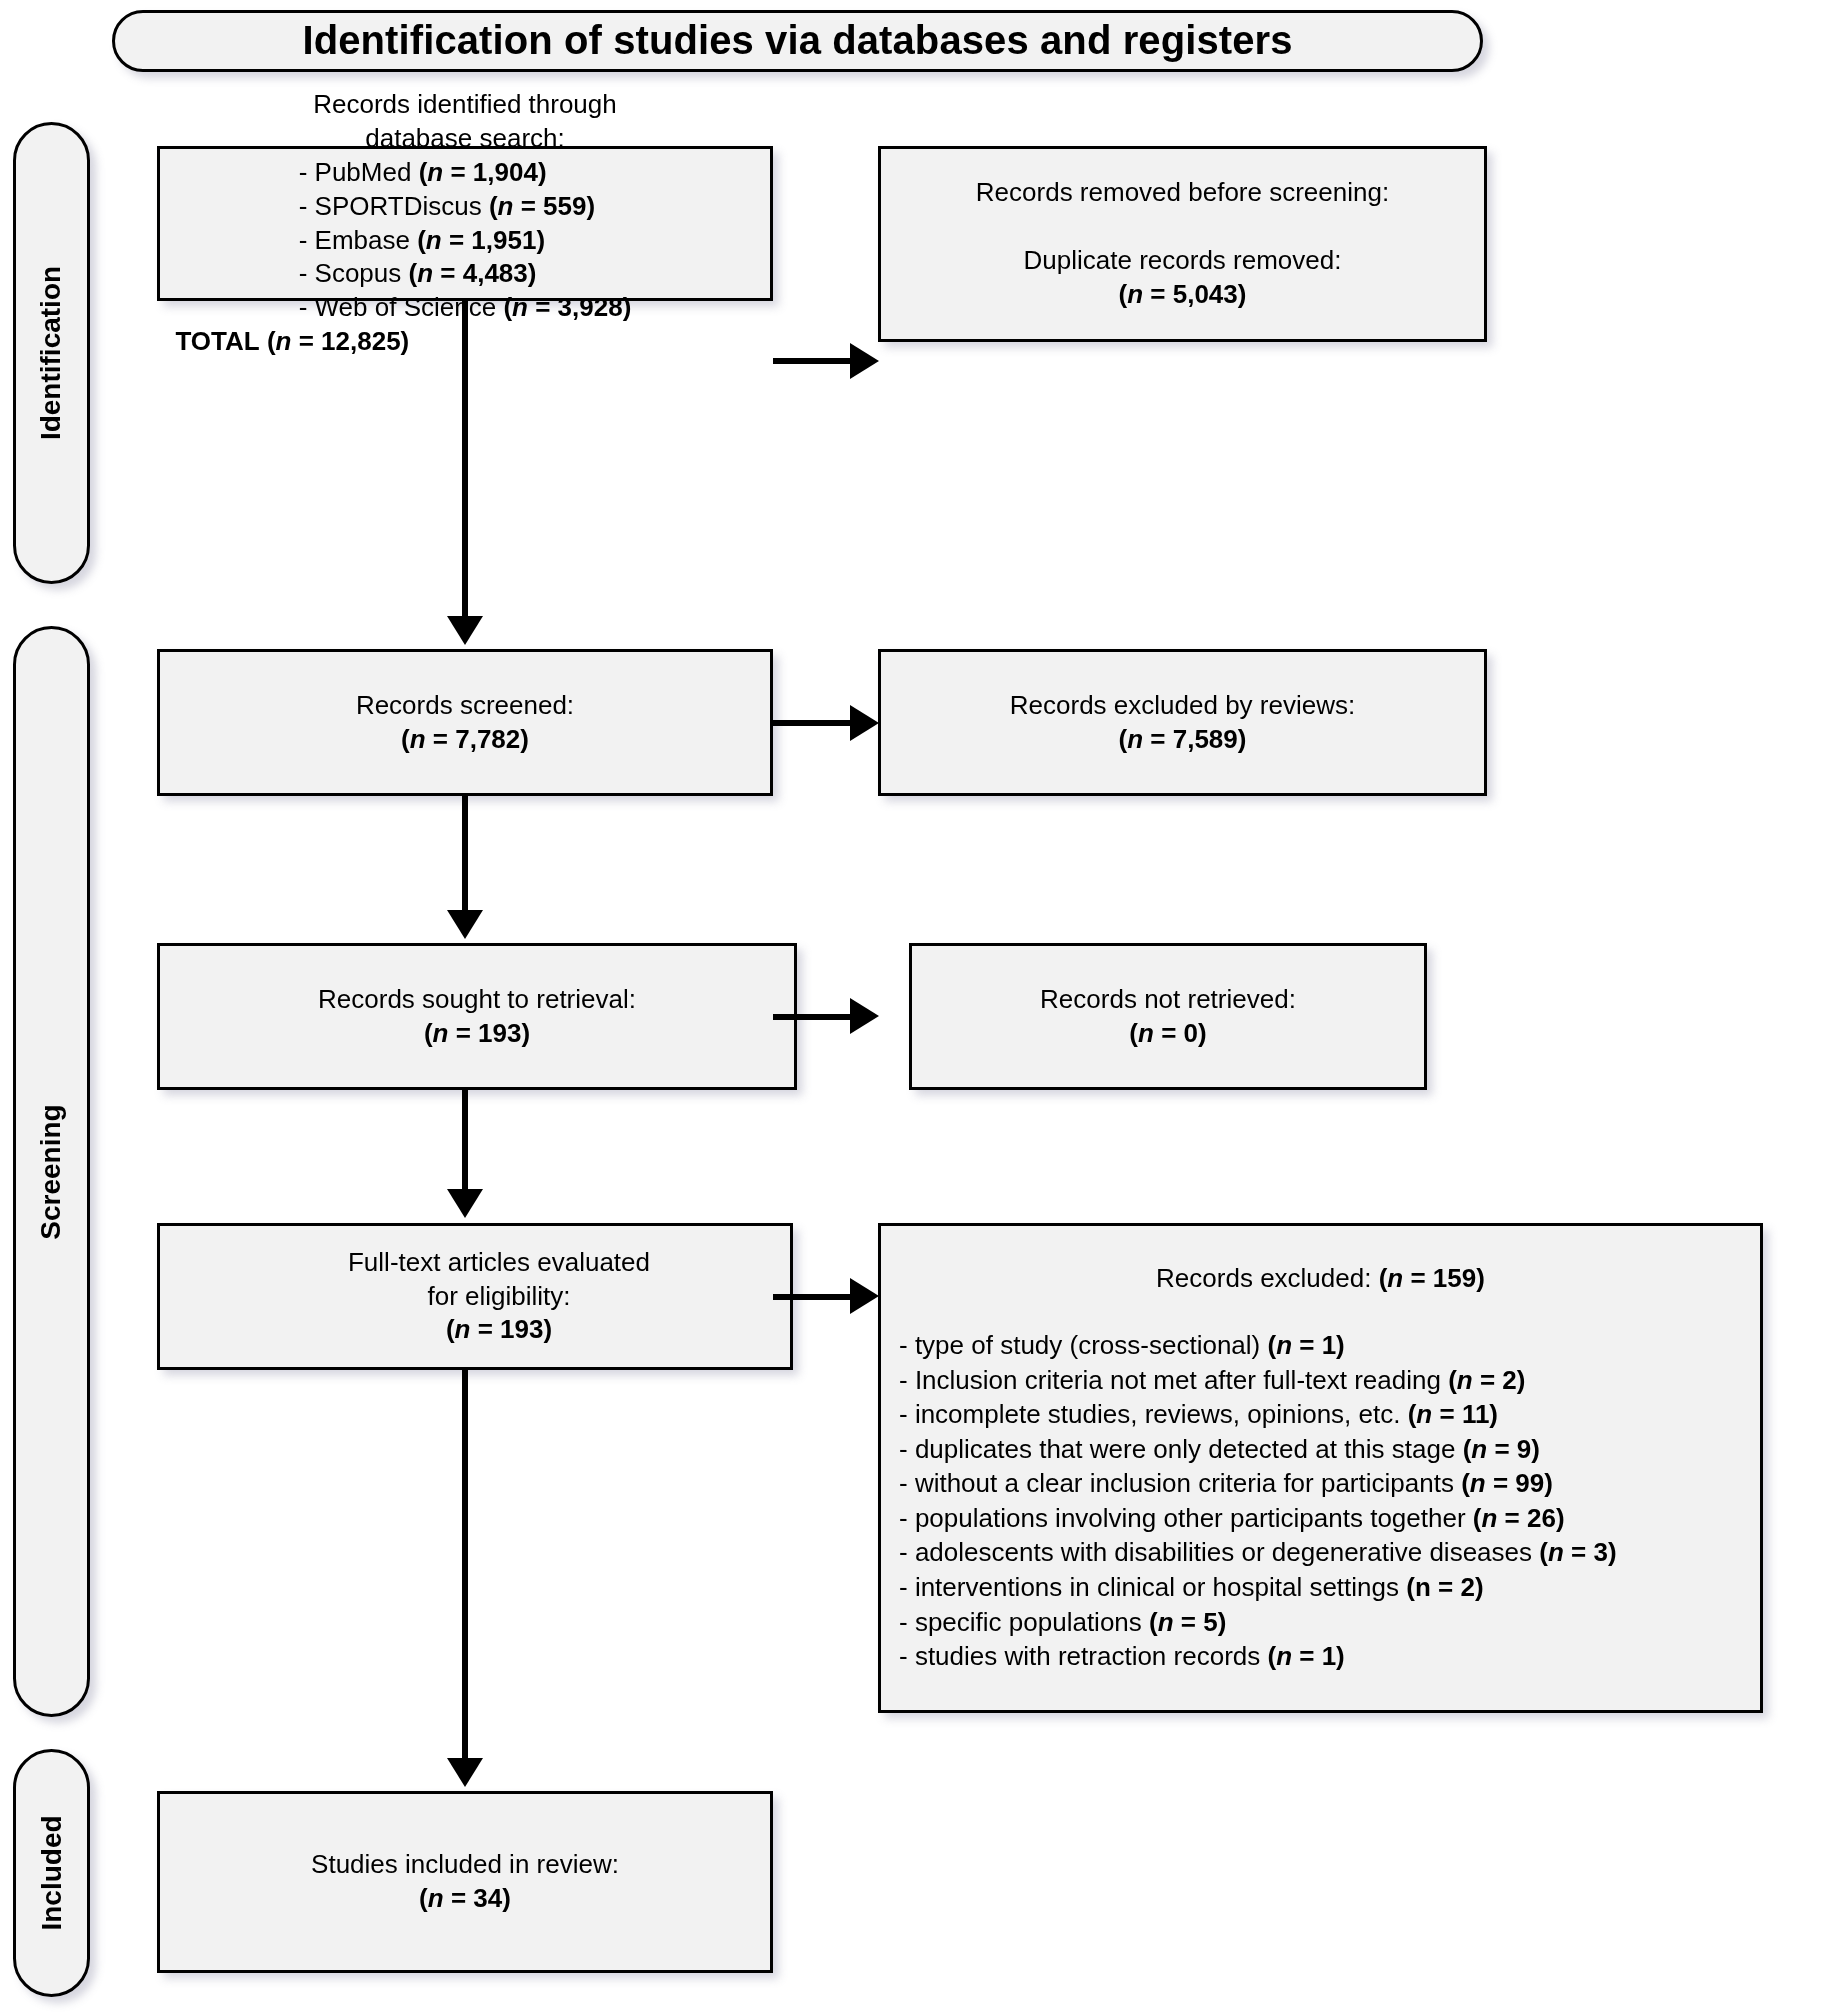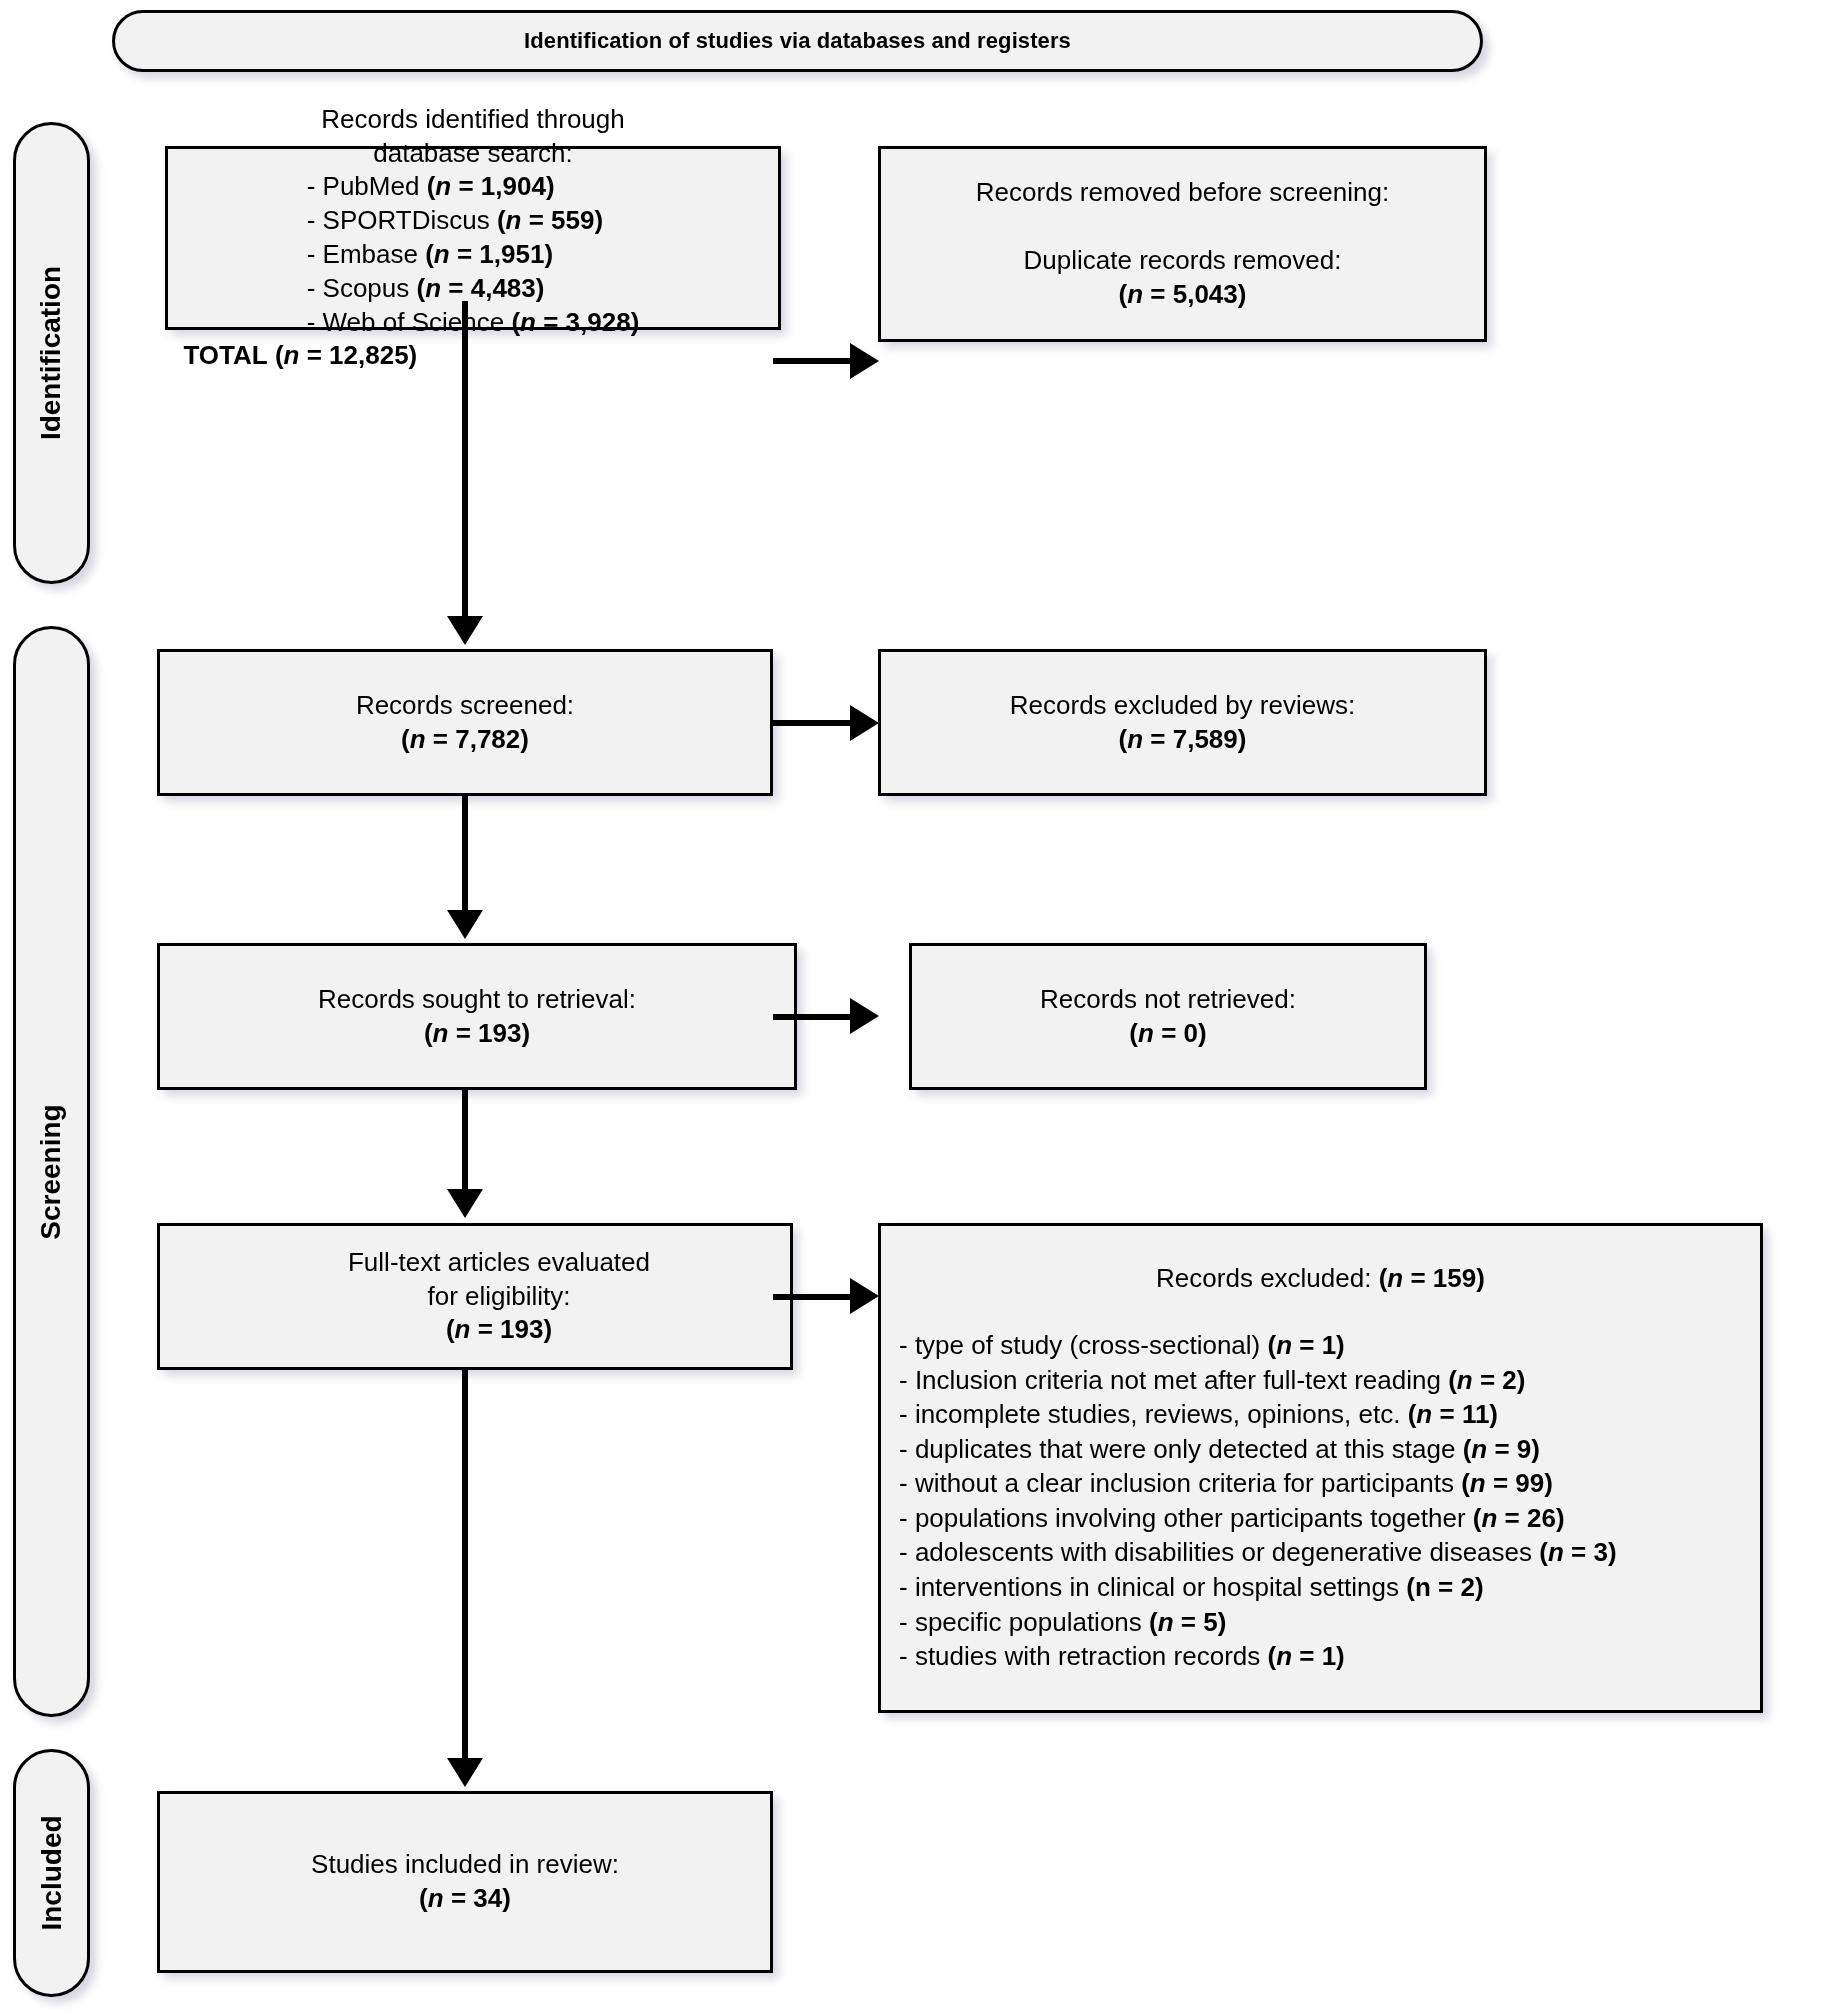--- a/index.html
+++ b/index.html
@@ -30,21 +30,21 @@
     background: #f2f2f2;
     border: 3.5px solid #000000;
     border-radius: 31px;
     box-shadow: 6.3px 6.3px 9px rgba(120,120,150,0.30);
     display: flex;
     align-items: center;
     justify-content: center;
     box-sizing: border-box;
   }
   .title-banner .title-text {
-    font-size: 22px;
+    font-size: 40px;
     font-weight: bold;
     letter-spacing: 0.1px;
     white-space: nowrap;
   }
 
   
   .stage-pill {
     position: absolute;
     background: #f2f2f2;
     border: 3.5px solid #000000;
@@ -84,21 +84,21 @@
     font-size: 26px;
     line-height: 1.30;
     text-align: center;
   }
 
   b { font-weight: bold; }
   i { font-style: italic; }
   .nb { font-weight: bold; font-style: normal; }
 
   
-  #box-identified   { left: 157px;  top: 146px;  width: 616px;  height: 184px; margin-left: 8px; }
+  #box-identified   { left: 157px;  top: 146px;  width: 616px;  height: 155px; }
   #box-removed      { left: 878px; top: 146px;  width: 609px;  height: 196px; }
   #box-screened     { left: 157px;  top: 649px;  width: 616px;  height: 147px; }
   #box-excl-reviews { left: 878px; top: 649px;  width: 609px;  height: 147px; }
   #box-sought       { left: 157px;  top: 943px; width: 640px;  height: 147px; }
   #box-notretrieved { left: 909px; top: 943px; width: 518px;  height: 147px; }
   #box-fulltext     { left: 157px;  top: 1223px; width: 636px;  height: 147px; padding-left: 48px; }
   #box-excluded     { left: 878px; top: 1223px; width: 885px; height: 490px; }
   #box-included     { left: 157px;  top: 1791px; width: 616px;  height: 182px; }
 
   

